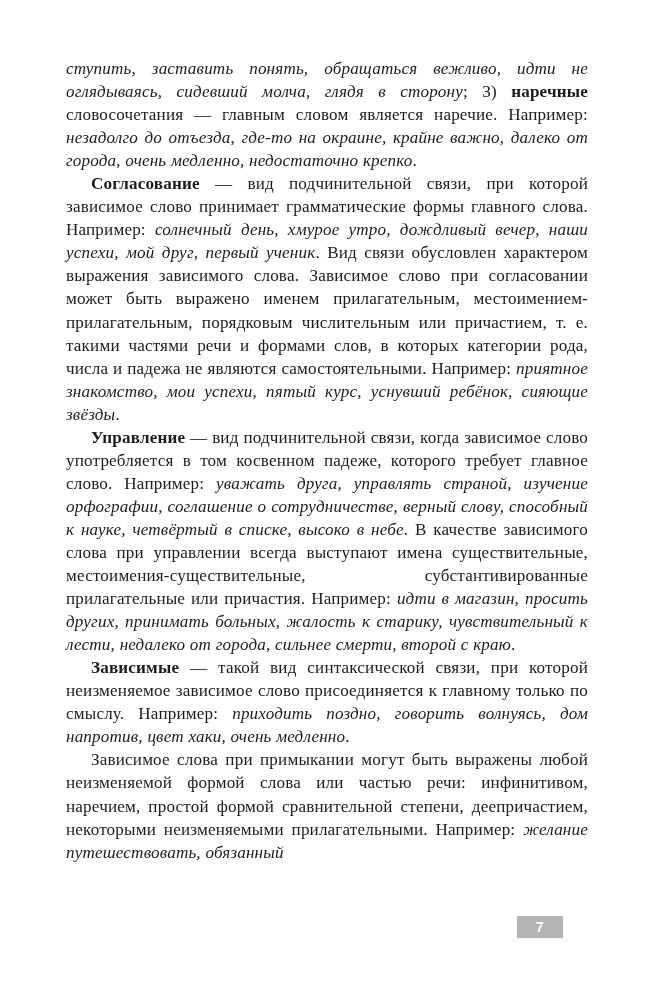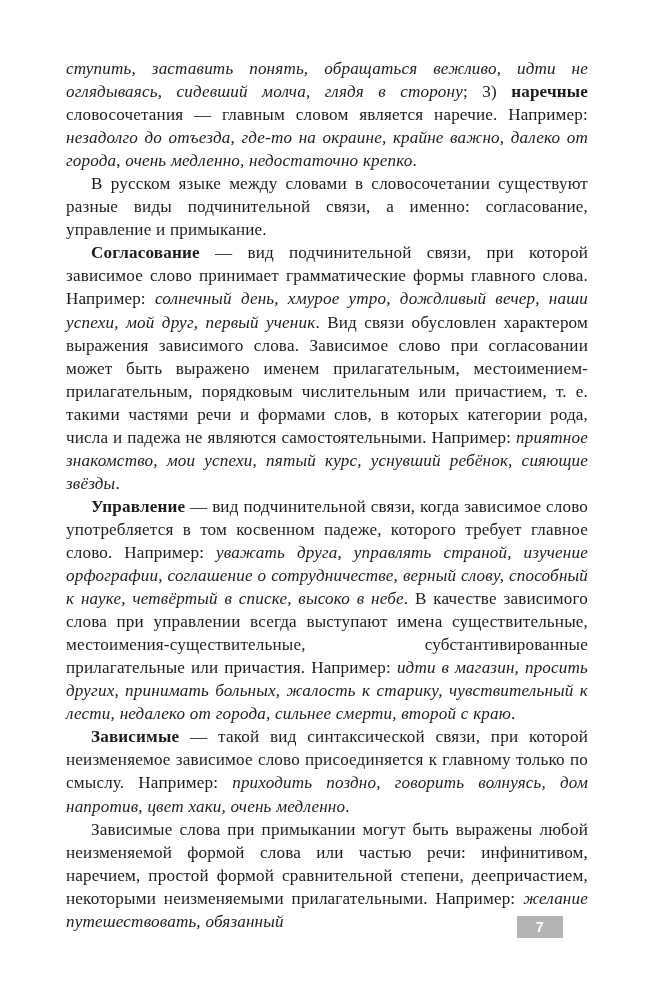--- a/index.html
+++ b/index.html
@@ -69,24 +69,23 @@
     letter-spacing: 0.02em;
   }
 </style>
 </head>
 <body>
 
 <div class="page">
 
   <div class="text-column">
     <p class="para"><span class="i">ступить, заставить понять, обращаться вежливо, идти не оглядываясь, сидевший молча, глядя в сторону</span><span>; 3) </span><span class="b">наречные</span><span> словосочетания — главным словом является наречие. Например: </span><span class="i">незадолго до отъезда, где-то на окраине, крайне важно, далеко от города, очень медленно, недостаточно крепко</span><span>.</span></p>
-    <p class="para indent"><span>В русском языке между словами в словосочетании существуют разные виды подчинительной связи, а именно: согласование, управление и примыкание.</span></p>
     <p class="para indent"><span class="b">Согласование</span><span> — вид подчинительной связи, при которой зависимое слово принимает грамматические формы главного слова. Например: </span><span class="i">солнечный день, хмурое утро, дождливый вечер, наши успехи, мой друг, первый ученик</span><span>. Вид связи обусловлен характером выражения зависимого слова. Зависимое слово при согласовании может быть выражено именем прилагательным, местоимением-прилагательным, порядковым числительным или причастием, т. е. такими частями речи и формами слов, в которых категории рода, числа и падежа не являются самостоятельными. Например: </span><span class="i">приятное знакомство, мои успехи, пятый курс, уснувший ребёнок, сияющие звёзды</span><span>.</span></p>
     <p class="para indent"><span class="b">Управление</span><span> — вид подчинительной связи, когда зависимое слово употребляется в том косвенном падеже, которого требует главное слово. Например: </span><span class="i">уважать друга, управлять страной, изучение орфографии, соглашение о сотрудничестве, верный слову, способный к науке, четвёртый в списке, высоко в небе</span><span>. В качестве зависимого слова при управлении всегда выступают имена существительные, местоимения-существительные, субстантивированные прилагательные или причастия. Например: </span><span class="i">идти в магазин, просить других, принимать больных, жалость к старику, чувствительный к лести, недалеко от города, сильнее смерти, второй с краю</span><span>.</span></p>
     <p class="para indent"><span class="b">Зависимые</span><span> — такой вид синтаксической связи, при которой неизменяемое зависимое слово присоединяется к главному только по смыслу. Например: </span><span class="i">приходить поздно, говорить волнуясь, дом напротив, цвет хаки, очень медленно</span><span>.</span></p>
-    <p class="para indent"><span>Зависимые слова при примыкании могут быть выражены любой неизменяемой формой слова или частью речи: инфинитивом, наречием, простой формой сравнительной степени, деепричастием, некоторыми неизменяемыми прилагательными. Например: </span><span class="i">желание путешествовать, обязанный</span></p>
+    <p class="para indent"><span>Зависимое слова при примыкании могут быть выражены любой неизменяемой формой слова или частью речи: инфинитивом, наречием, простой формой сравнительной степени, деепричастием, некоторыми неизменяемыми прилагательными. Например: </span><span class="i">желание путешествовать, обязанный</span></p>
   </div>
 
   <div class="page-number-badge">
     <span>7</span>
   </div>
 
 </div>
 
 </body></html>

